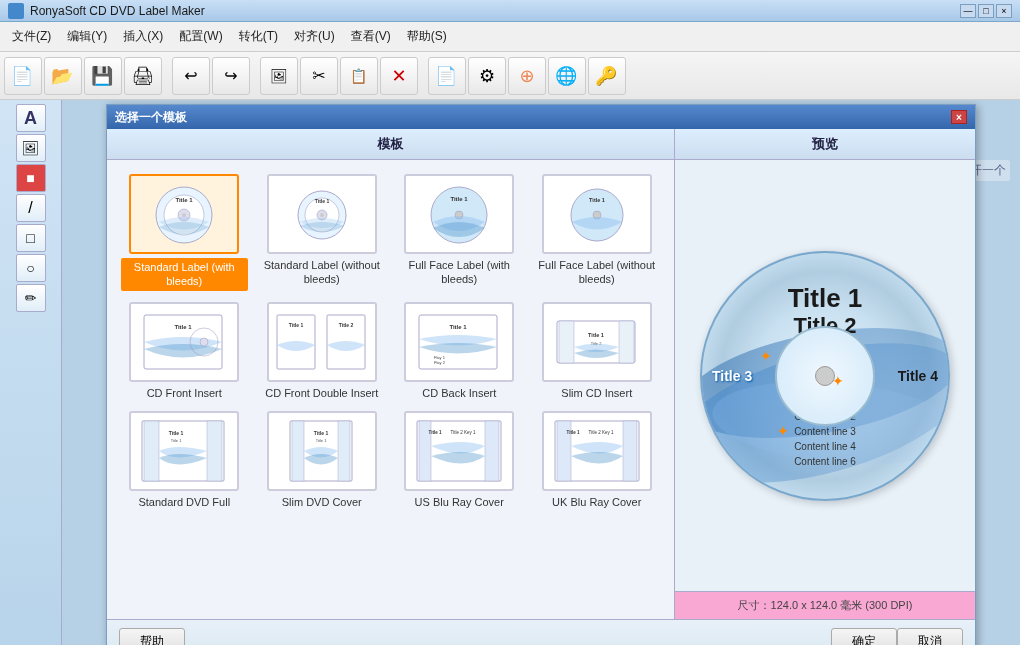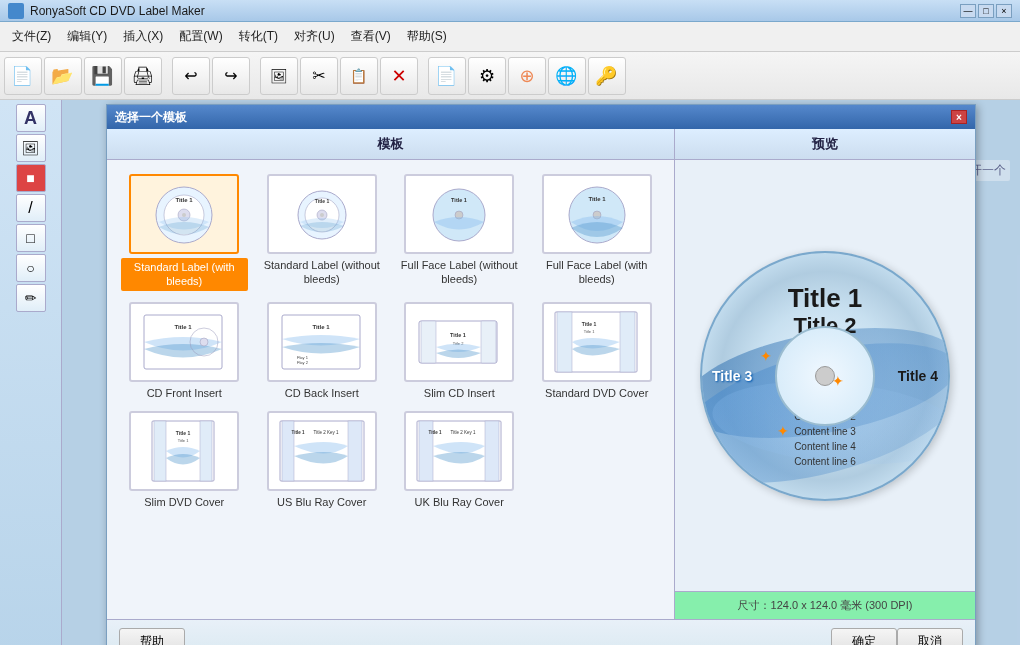--- a/index.html
+++ b/index.html
@@ -263,21 +263,21 @@
       align-items: center;
       justify-content: center;
       background: #e8f0f8;
       padding: 10px;
     }
     .preview-size {
       padding: 6px;
       text-align: center;
       font-size: 11px;
       color: #444;
-      background: #86efac;
+      background: #f9a8d4;
       border-top: 1px solid #aac;
     }
 
     
     .cd-preview {
       width: 250px;
       height: 250px;
       position: relative;
     }
     .cd-outer {
@@ -530,56 +530,69 @@
                     <path d="M 18 40 Q 40 32 62 40 Q 40 52 18 40" fill="#88bbee44" stroke="none"></path>
                     <path d="M 18 44 Q 40 36 62 44 Q 40 56 18 44" fill="#5599cc44" stroke="none"></path>
                   </svg>
                 </div>
                 <span class="template-label">Standard Label (without bleeds)</span>
               </div>
 
               <div class="template-item">
                 <div class="template-thumb">
                   <svg width="80" height="65" viewBox="0 0 80 65">
-                    <circle cx="40" cy="33" r="26" fill="#d0e8f8" stroke="#aac" stroke-width="1"></circle>
-                    <circle cx="40" cy="33" r="4" fill="#ccc" stroke="#99b" stroke-width="0.5"></circle>
-                    <text x="40" y="20" text-anchor="middle" font-size="5.5" font-weight="bold" fill="#333">Title 1</text>
-                    <path d="M 15 40 Q 40 30 65 40 Q 40 55 15 40" fill="#88bbee66" stroke="none"></path>
-                  </svg>
-                </div>
-                <span class="template-label">Full Face Label (without bleeds)</span>
-              </div>
-
-              <div class="template-item">
-                <div class="template-thumb">
-                  <svg width="80" height="65" viewBox="0 0 80 65">
                     <circle cx="40" cy="33" r="28" fill="#d0e8f8" stroke="#aac" stroke-width="1"></circle>
                     <circle cx="40" cy="33" r="4" fill="#ccc" stroke="#99b" stroke-width="0.5"></circle>
                     <text x="40" y="19" text-anchor="middle" font-size="6" font-weight="bold" fill="#333">Title 1</text>
                     <path d="M 14 40 Q 40 28 66 40 Q 40 58 14 40" fill="#88bbee66" stroke="none"></path>
                     <path d="M 14 46 Q 40 34 66 46 Q 40 64 14 46" fill="#5599cc66" stroke="none"></path>
                   </svg>
                 </div>
                 <span class="template-label">Full Face Label (with bleeds)</span>
+              </div>
+
+              <div class="template-item">
+                <div class="template-thumb">
+                  <svg width="80" height="65" viewBox="0 0 80 65">
+                    <circle cx="40" cy="33" r="26" fill="#d0e8f8" stroke="#aac" stroke-width="1"></circle>
+                    <circle cx="40" cy="33" r="4" fill="#ccc" stroke="#99b" stroke-width="0.5"></circle>
+                    <text x="40" y="20" text-anchor="middle" font-size="5.5" font-weight="bold" fill="#333">Title 1</text>
+                    <path d="M 15 40 Q 40 30 65 40 Q 40 55 15 40" fill="#88bbee66" stroke="none"></path>
+                  </svg>
+                </div>
+                <span class="template-label">Full Face Label (without bleeds)</span>
               </div>
 
               <div class="template-item">
                 <div class="template-thumb">
                   <svg width="100" height="70" viewBox="0 0 100 70">
                     <rect x="10" y="8" width="78" height="54" rx="2" fill="white" stroke="#aac" stroke-width="1"></rect>
                     <text x="49" y="22" text-anchor="middle" font-size="6" font-weight="bold" fill="#333">Title 1</text>
                     <path d="M 10 35 Q 49 25 88 35 Q 49 52 10 35" fill="#88bbee66" stroke="none"></path>
                     <path d="M 10 42 Q 49 32 88 42 Q 49 59 10 42" fill="#5599cc66" stroke="none"></path>
                     <circle cx="70" cy="35" r="14" fill="none" stroke="#99b" stroke-width="0.5"></circle>
                     <circle cx="70" cy="35" r="4" fill="#dde" stroke="#99b" stroke-width="0.5"></circle>
                   </svg>
                 </div>
                 <span class="template-label">CD Front Insert</span>
               </div>
 
+              <div class="template-item">
+                <div class="template-thumb">
+                  <svg width="100" height="70" viewBox="0 0 100 70">
+                    <rect x="5" y="8" width="38" height="54" rx="1" fill="white" stroke="#aac" stroke-width="1"></rect>
+                    <rect x="55" y="8" width="38" height="54" rx="1" fill="white" stroke="#aac" stroke-width="1"></rect>
+                    <text x="24" y="20" text-anchor="middle" font-size="5" font-weight="bold" fill="#333">Title 1</text>
+                    <text x="74" y="20" text-anchor="middle" font-size="5" font-weight="bold" fill="#333">Title 2</text>
+                    <path d="M 5 38 Q 24 30 43 38 Q 24 50 5 38" fill="#88bbee66" stroke="none"></path>
+                    <path d="M 55 38 Q 74 30 93 38 Q 74 50 55 38" fill="#88bbee66" stroke="none"></path>
+                  </svg>
+                </div>
+                <span class="template-label">CD Front Double Insert</span>
+              </div>
 
               <div class="template-item">
                 <div class="template-thumb">
                   <svg width="100" height="70" viewBox="0 0 100 70">
                     <rect x="10" y="8" width="78" height="54" rx="2" fill="white" stroke="#aac" stroke-width="1"></rect>
                     <text x="49" y="22" text-anchor="middle" font-size="6" font-weight="bold" fill="#333">Title 1</text>
                     <path d="M 10 32 Q 49 24 88 32 Q 49 45 10 32" fill="#88bbee66" stroke="none"></path>
                     <path d="M 10 40 Q 49 32 88 40 Q 49 53 10 40" fill="#5599cc66" stroke="none"></path>
                     <text x="25" y="52" font-size="4" fill="#444">Flay 1</text>
                     <text x="25" y="57" font-size="4" fill="#444">Flay 2</text>
@@ -608,21 +621,21 @@
                   <svg width="100" height="70" viewBox="0 0 100 70">
                     <rect x="8" y="5" width="82" height="60" rx="1" fill="white" stroke="#aac" stroke-width="1"></rect>
                     <rect x="10" y="5" width="15" height="60" fill="#e0ecf8" stroke="#aac" stroke-width="0.5"></rect>
                     <rect x="73" y="5" width="15" height="60" fill="#e0ecf8" stroke="#aac" stroke-width="0.5"></rect>
                     <text x="42" y="19" text-anchor="middle" font-size="5" font-weight="bold" fill="#333">Title 1</text>
                     <text x="42" y="26" text-anchor="middle" font-size="4" fill="#555">Title 1</text>
                     <path d="M 25 35 Q 42 27 73 35 Q 42 48 25 35" fill="#88bbee66" stroke="none"></path>
                     <path d="M 25 42 Q 42 34 73 42 Q 42 55 25 42" fill="#5599cc66" stroke="none"></path>
                   </svg>
                 </div>
-                <span class="template-label">Standard DVD Cover</span>
+                <span class="template-label">Standard DVD Full</span>
               </div>
 
               <div class="template-item">
                 <div class="template-thumb">
                   <svg width="100" height="70" viewBox="0 0 100 70">
                     <rect x="18" y="5" width="62" height="60" rx="1" fill="white" stroke="#aac" stroke-width="1"></rect>
                     <rect x="20" y="5" width="12" height="60" fill="#e0ecf8" stroke="#aac" stroke-width="0.5"></rect>
                     <rect x="66" y="5" width="12" height="60" fill="#e0ecf8" stroke="#aac" stroke-width="0.5"></rect>
                     <text x="49" y="19" text-anchor="middle" font-size="5" font-weight="bold" fill="#333">Title 1</text>
                     <text x="49" y="26" text-anchor="middle" font-size="4" fill="#555">Title 1</text>

